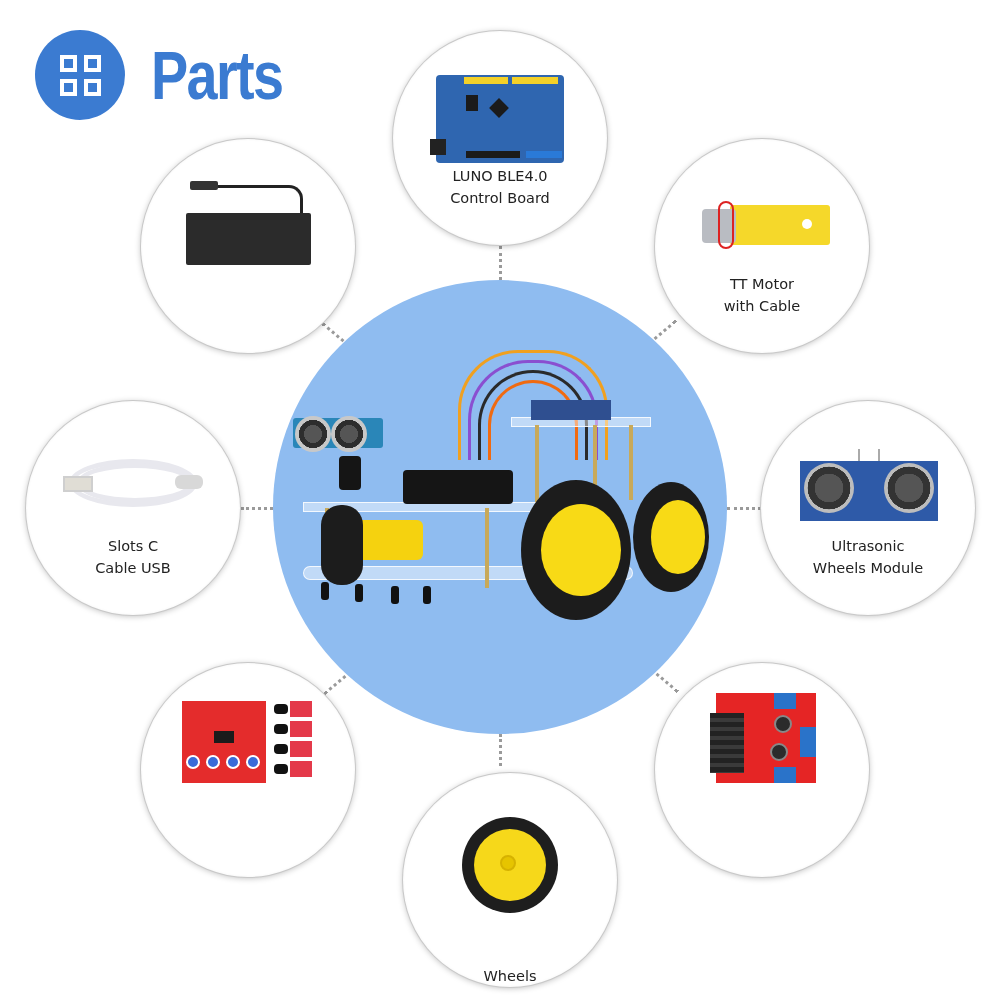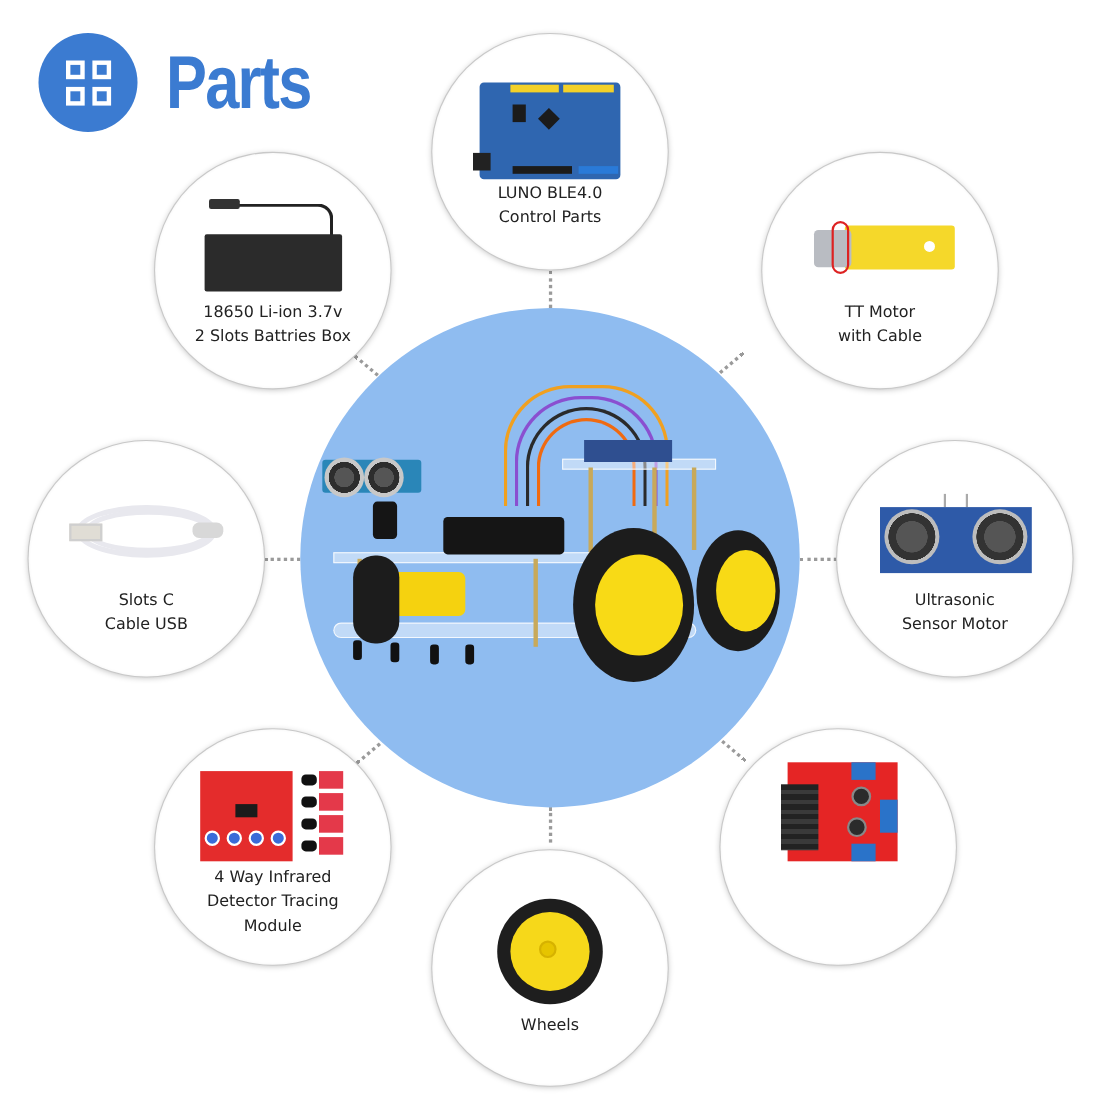--- a/index.html
+++ b/index.html
@@ -163,34 +163,32 @@
     <div class="board-blue"></div>
     <div class="pin-row" style="left:34px; top:6px; width:44px;"></div>
     <div class="pin-row" style="left:82px; top:6px; width:46px;"></div>
     <div class="chip" style="left:62px; top:30px; width:14px; height:14px; transform:rotate(45deg);"></div>
     <div class="chip" style="left:36px; top:24px; width:12px; height:16px;"></div>
     <div class="pin-row" style="left:36px; top:80px; width:54px; background:#1b1b1b;"></div>
     <div class="pin-row" style="left:96px; top:80px; width:36px; background:#2a7ad8;"></div>
     <div class="jack" style="left:0; top:68px; width:16px; height:16px;"></div>
   </div>
   <div class="part-label">LUNO BLE4.0
-Control Parts</div>
+Control Board</div>
 </div>
 
 <div class="part" style="left:141px; top:139px;">
   <div class="part-img">
     <div class="battery-cable"></div>
     <div class="battery-plug"></div>
     <div class="battery-box"></div>
   </div>
-  <div class="part-label">18650 Li-ion 3.7v
-2 Slots Battries Box</div>
-</div>
-
-<div class="part" style="left:693px; top:139px;align-items:center;">
+</div>
+
+<div class="part" style="left:655px; top:139px;align-items:center;">
   <div class="part-img">
     <div class="motor-body"></div>
     <div class="motor-can"></div>
     <div class="motor-wire"></div>
     <div class="motor-shaft"></div>
   </div>
   <div class="part-label">TT Motor
 with Cable</div>
 </div>
 
@@ -206,21 +204,21 @@
 </div>
 
 <div class="part" style="left:761px; top:401px;">
   <div class="part-img">
     <div class="sonar-pins"></div>
     <div class="sonar-board"></div>
     <div class="sonar-eye" style="left:6px;"></div>
     <div class="sonar-eye" style="left:86px;"></div>
   </div>
   <div class="part-label">Ultrasonic
-Sensor Motor</div>
+Wheels Module</div>
 </div>
 
 <div class="part" style="left:141px; top:663px;">
   <div class="part-img" style="margin-top:30px;">
     <div class="ir-board"></div>
     <div class="ir-pot" style="left:8px; top:62px;"></div>
     <div class="ir-pot" style="left:28px; top:62px;"></div>
     <div class="ir-pot" style="left:48px; top:62px;"></div>
     <div class="ir-pot" style="left:68px; top:62px;"></div>
     <div class="chip" style="left:36px; top:38px; width:20px; height:12px;"></div>
@@ -234,38 +232,35 @@
       </div>
     <div class="ir-sensor" style="top:48px;">
         <i></i>
         <b></b>
       </div>
     <div class="ir-sensor" style="top:68px;">
         <i></i>
         <b></b>
       </div>
   </div>
-  <div class="part-label">4 Way Infrared
-Detector Tracing
-Module</div>
 </div>
 
 <div class="part" style="left:655px; top:663px;">
   <div class="part-img" style="margin-top:30px;">
     <div class="l298-board"></div>
     <div class="heatsink"></div>
     <div class="terminal" style="left:82px; top:0;"></div>
     <div class="terminal" style="left:82px; top:74px;"></div>
     <div class="terminal" style="left:108px; top:34px; width:16px; height:30px;"></div>
     <div class="cap" style="left:82px; top:22px;"></div>
     <div class="cap" style="left:78px; top:50px;"></div>
   </div>
 </div>
 
-<div class="part" style="left:393px; top:773px;">
+<div class="part" style="left:403px; top:773px;justify-content:space-between;">
   <div class="part-img" style="margin-top:38px; height:100px;">
     <div class="wheel" style="top:6px; width:96px; height:96px; left:22px;">
       <div class="wheel-rim" style="left:12px; top:12px; width:72px; height:72px;">
         <div class="wheel-hub" style="left:26px; top:26px;"></div>
       </div>
     </div>
   </div>
   <div class="part-label" style="margin-top:10px;">Wheels</div>
 </div>
 

